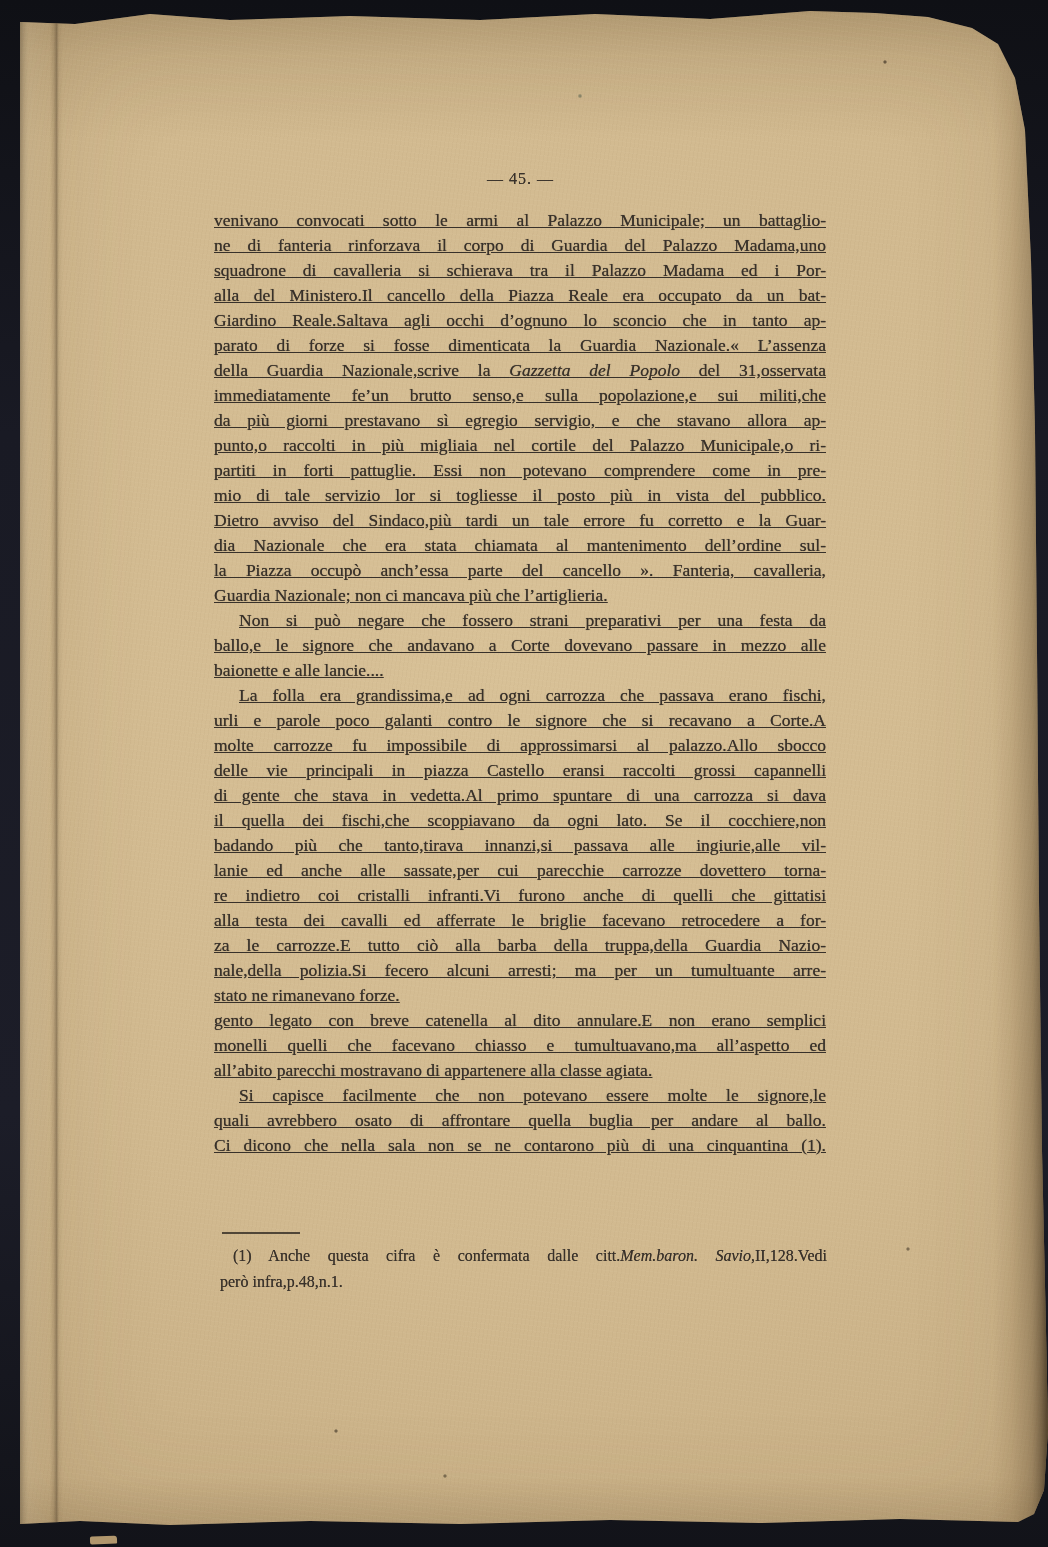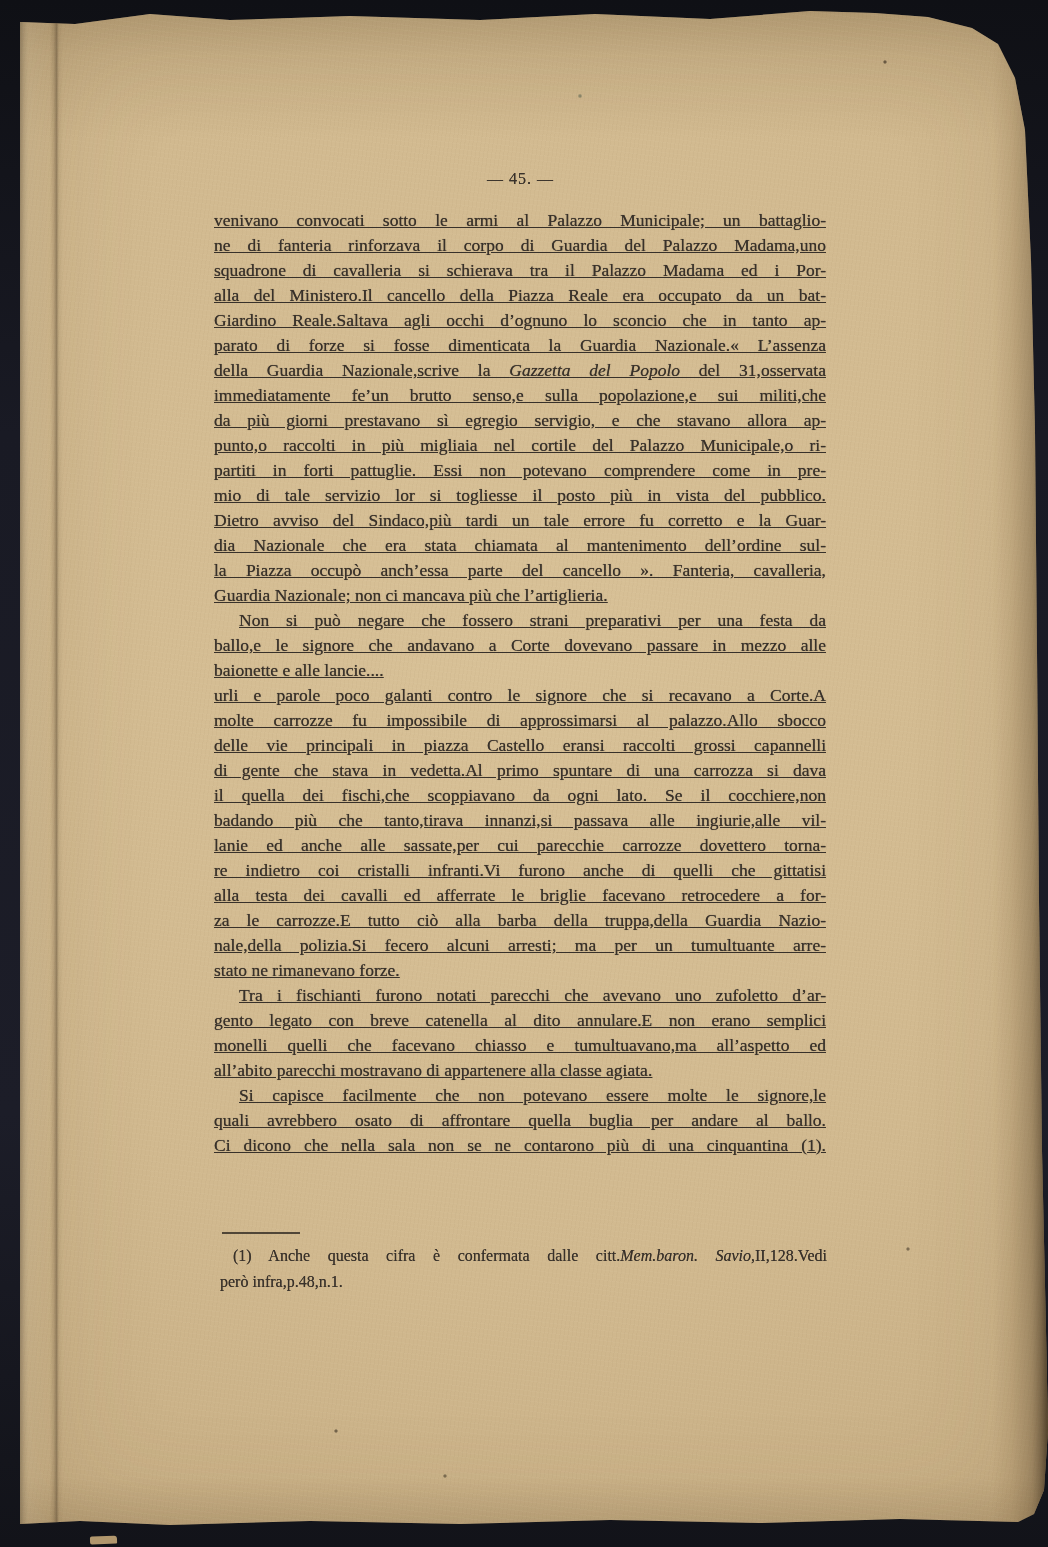--- a/index.html
+++ b/index.html
@@ -128,33 +128,33 @@
       <div class="line"><span>punto,o raccolti in più migliaia nel cortile del Palazzo Municipale,o ri-</span></div>
       <div class="line"><span>partiti in forti pattuglie. Essi non potevano comprendere come in pre-</span></div>
       <div class="line"><span>mio di tale servizio lor si togliesse il posto più in vista del pubblico.</span></div>
       <div class="line"><span>Dietro avviso del Sindaco,più tardi un tale errore fu corretto e la Guar-</span></div>
       <div class="line"><span>dia Nazionale che era stata chiamata al mantenimento dell’ordine sul-</span></div>
       <div class="line"><span>la Piazza occupò anch’essa parte del cancello ». Fanteria, cavalleria,</span></div>
       <div class="line lastline"><span>Guardia Nazionale; non ci mancava più che l’artiglieria.</span></div>
       <div class="line indent"><span>Non si può negare che fossero strani preparativi per una festa da</span></div>
       <div class="line"><span>ballo,e le signore che andavano a Corte dovevano passare in mezzo alle</span></div>
       <div class="line lastline"><span>baionette e alle lancie....</span></div>
+      <div class="line indent"><span>La folla era grandissima,e ad ogni carrozza che passava erano fischi,</span></div>
       <div class="line"><span>urli e parole poco galanti contro le signore che si recavano a Corte.A</span></div>
       <div class="line"><span>molte carrozze fu impossibile di approssimarsi al palazzo.Allo sbocco</span></div>
       <div class="line"><span>delle vie principali in piazza Castello eransi raccolti grossi capannelli</span></div>
       <div class="line"><span>di gente che stava in vedetta.Al primo spuntare di una carrozza si dava</span></div>
       <div class="line"><span>il quella dei fischi,che scoppiavano da ogni lato. Se il cocchiere,non</span></div>
       <div class="line"><span>badando più che tanto,tirava innanzi,si passava alle ingiurie,alle vil-</span></div>
       <div class="line"><span>lanie ed anche alle sassate,per cui parecchie carrozze dovettero torna-</span></div>
       <div class="line"><span>re indietro coi cristalli infranti.Vi furono anche di quelli che gittatisi</span></div>
       <div class="line"><span>alla testa dei cavalli ed afferrate le briglie facevano retrocedere a for-</span></div>
       <div class="line"><span>za le carrozze.E tutto ciò alla barba della truppa,della Guardia Nazio-</span></div>
       <div class="line"><span>nale,della polizia.Si fecero alcuni arresti; ma per un tumultuante arre-</span></div>
       <div class="line lastline"><span>stato ne rimanevano forze.</span></div>
-      <div class="line indent"><span>Tra i fischianti furono notati parecchi che avevano uno zufoletto d’ar-</span></div>
       <div class="line"><span>gento legato con breve catenella al dito annulare.E non erano semplici</span></div>
       <div class="line"><span>monelli quelli che facevano chiasso e tumultuavano,ma all’aspetto ed</span></div>
       <div class="line lastline"><span>all’abito parecchi mostravano di appartenere alla classe agiata.</span></div>
       <div class="line indent"><span>Si capisce facilmente che non potevano essere molte le signore,le</span></div>
       <div class="line"><span>quali avrebbero osato di affrontare quella buglia per andare al ballo.</span></div>
       <div class="line"><span>Ci dicono che nella sala non se ne contarono più di una cinquantina (1).</span></div>
     </div>
 
   <div class="fnrule"></div>
   <div class="footnote" id="footnote-text">

